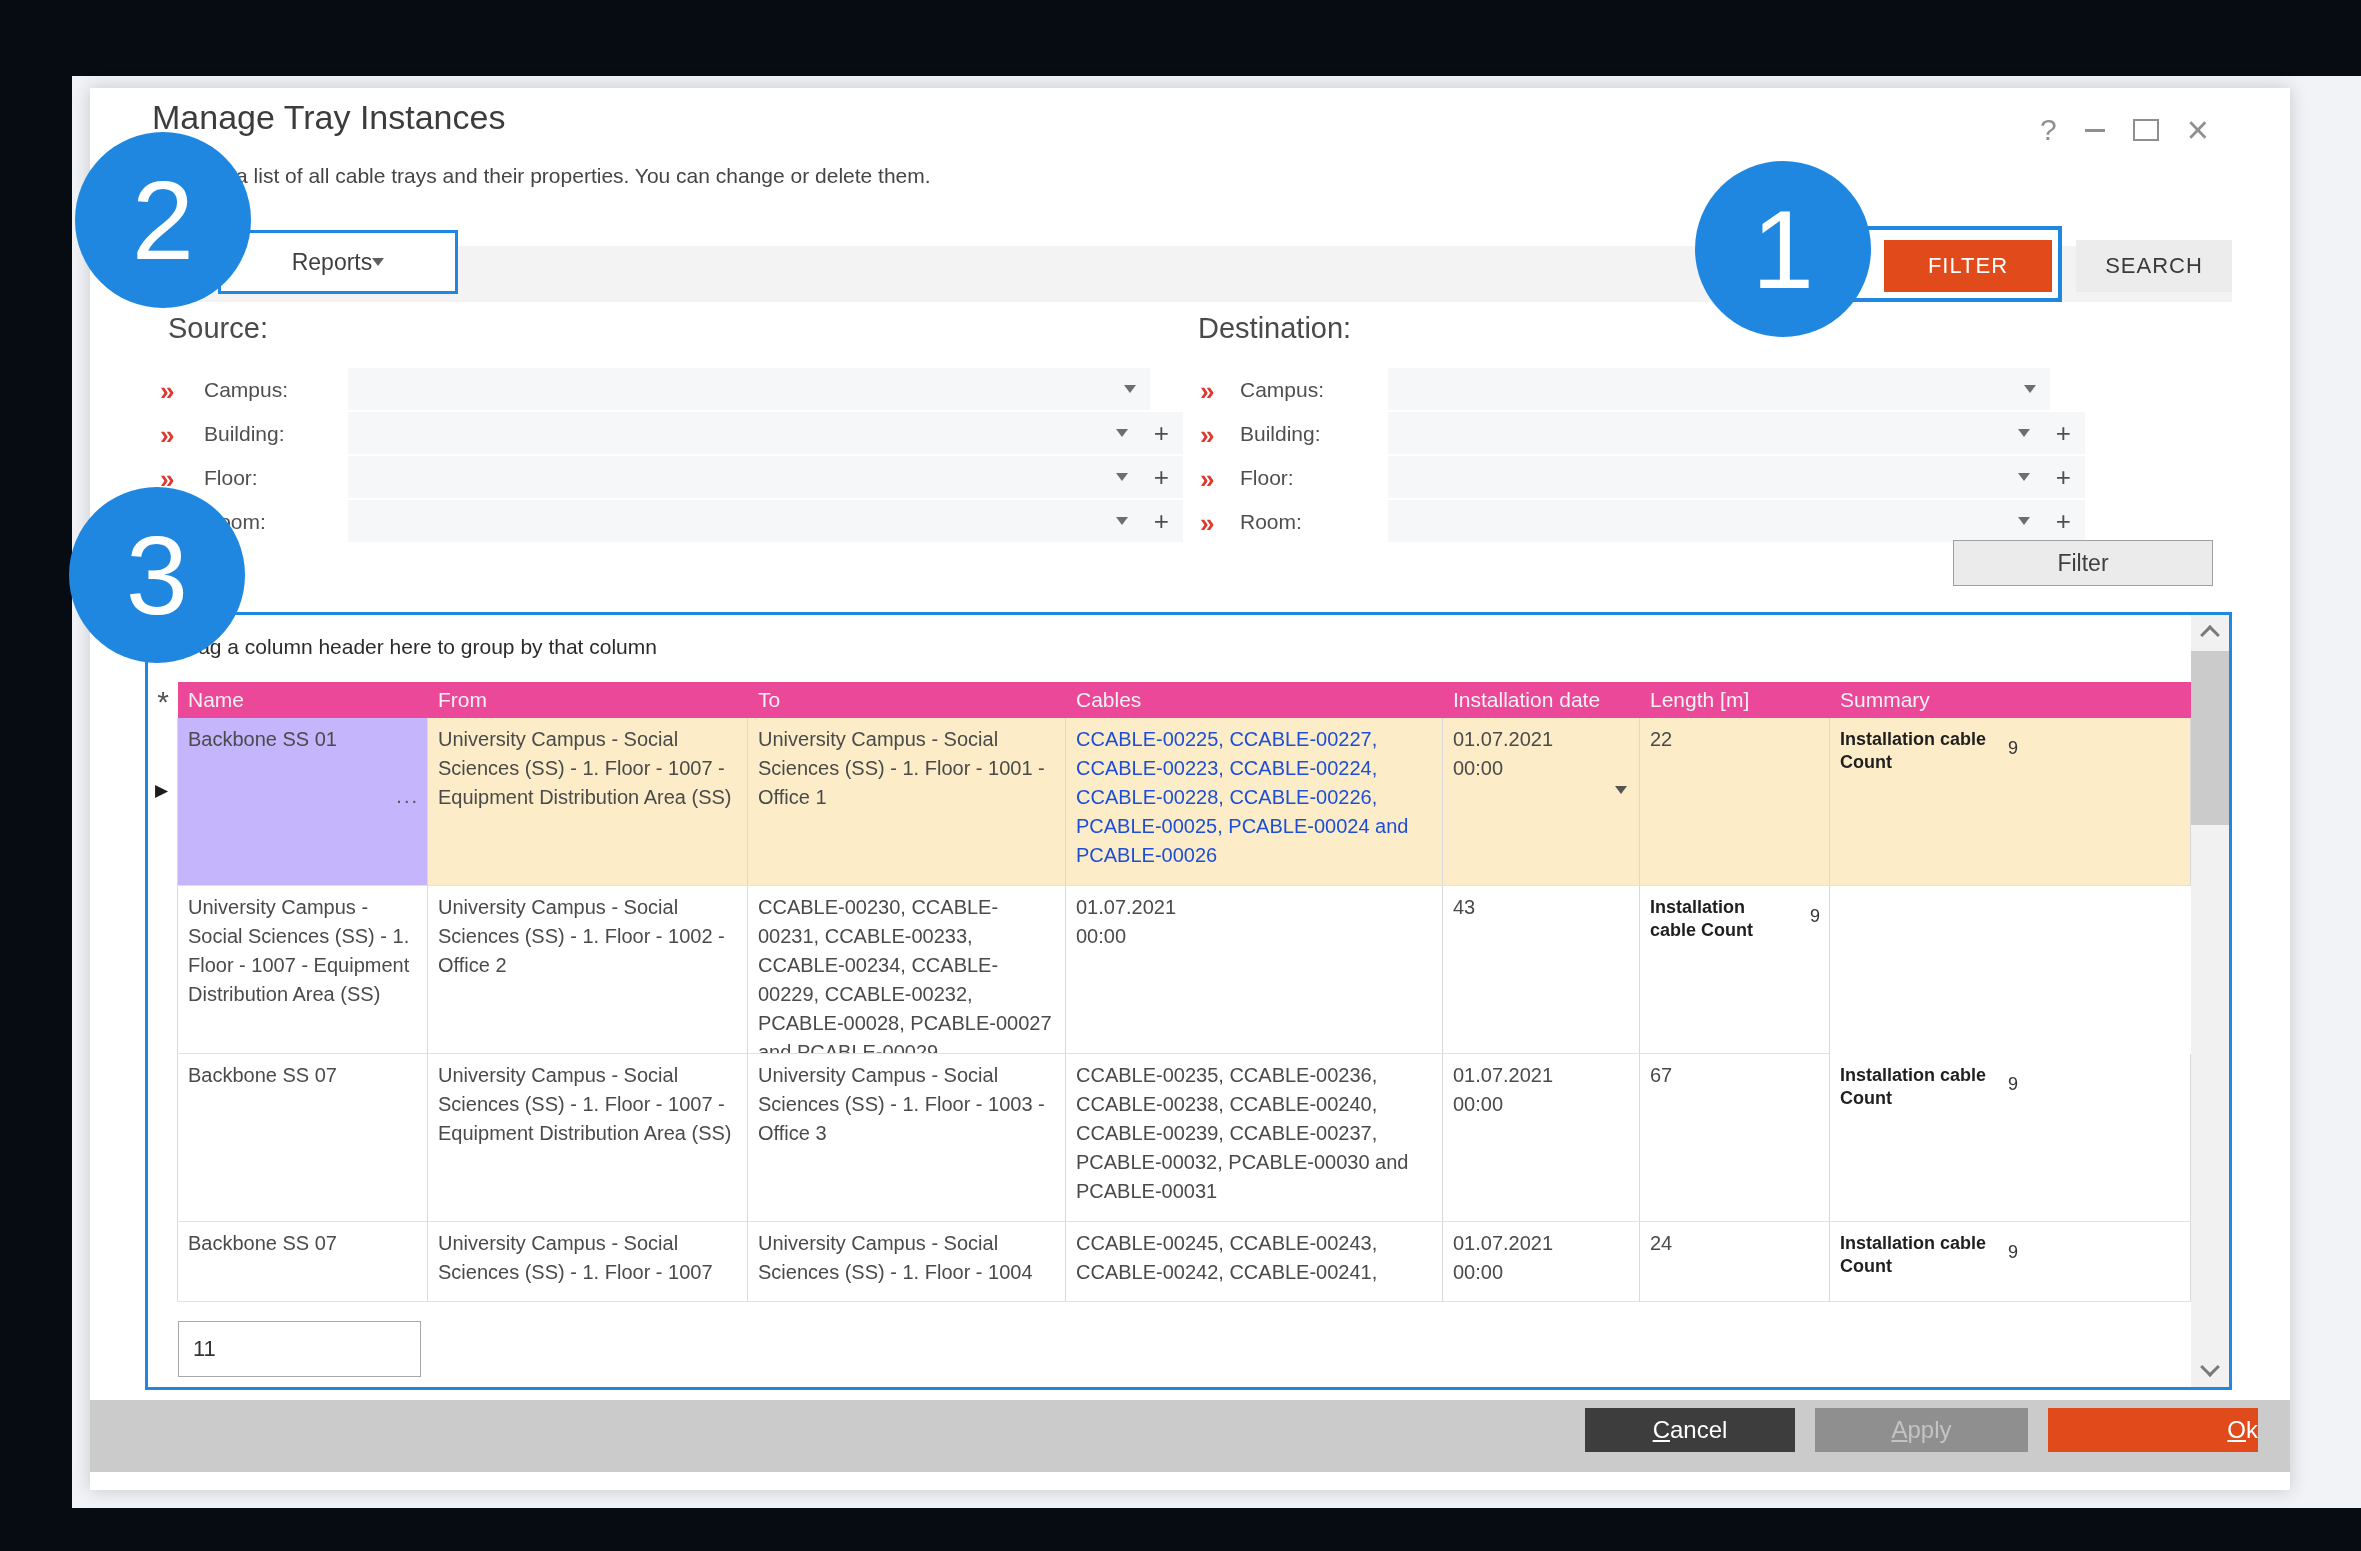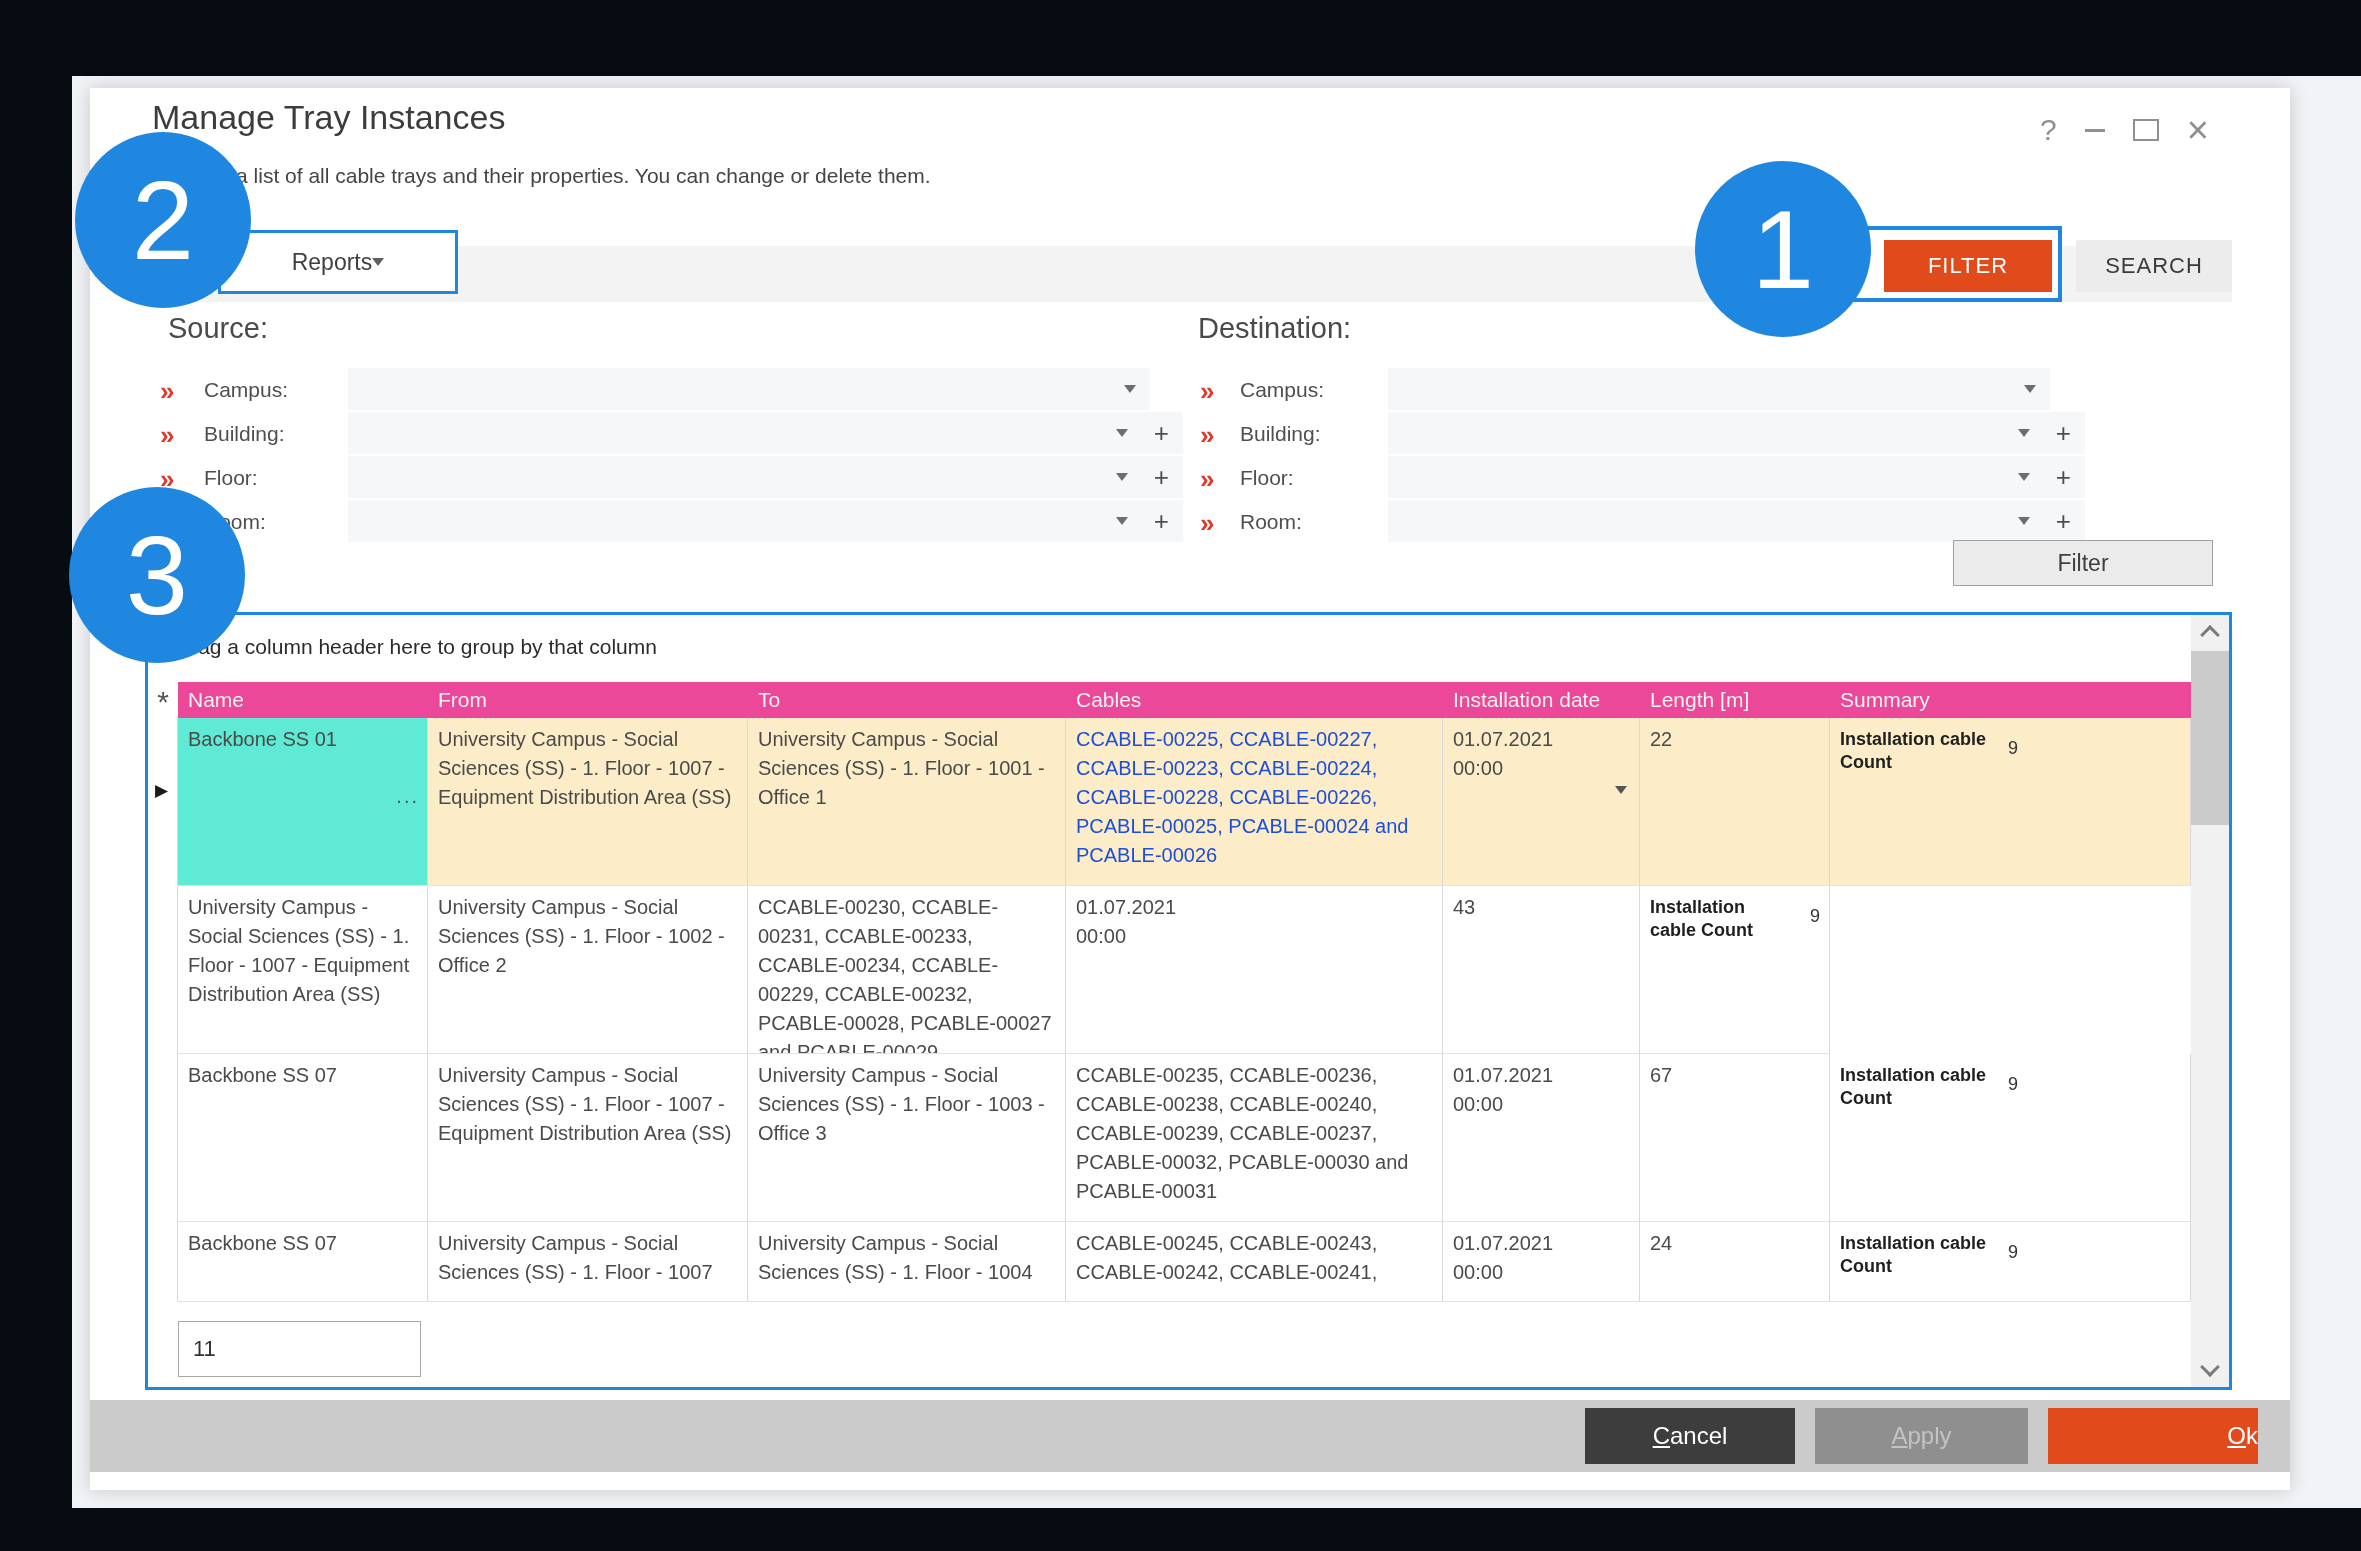--- a/index.html
+++ b/index.html
@@ -61,21 +61,21 @@
   .gutter-head{background:#fff;color:#555;font-size:30px;line-height:40px;text-align:center;padding:0;}
   .grow{overflow:hidden;}
   .gr-tall{height:168px;}
   .gr-cut{height:80px;}
   .cell{padding:7px 9px 0 10px;font-size:20px;line-height:29px;color:#4a4a4a;
     border-right:1px solid #d9d9d9;border-bottom:1px solid #e2e2e2;overflow:hidden;box-sizing:border-box;}
   .gutter-cell{background:#fff;position:relative;padding:0;border-right:1px solid #d9d9d9;border-bottom:1px solid #fff;}
   .row-marker{position:absolute;left:7px;top:62px;font-size:17px;color:#1c1c1c;}
   .sel .cell{background:#fcedc8;}
   .sel .gutter-cell{background:#fff;}
-  .sel .name-cell{background:#5eead4;}
+  .sel .name-cell{background:#c4b5fd;}
   .sel .cables-cell{color:#1d4ed8;}
   .name-cell{position:relative;}
   .ellipsis-btn{position:absolute;right:8px;top:64px;font-size:20px;color:#555;letter-spacing:2px;}
   .date-cell{position:relative;}
   .date-text{width:112px;}
   .date-caret{position:absolute;right:12px;top:68px;width:0;height:0;
     border-left:6px solid transparent;border-right:6px solid transparent;border-top:8px solid #555;}
   .summary-cell{display:flex;padding-top:10px;}
   .sum-label{font-size:18px;font-weight:bold;color:#1f1f1f;line-height:23px;width:152px;}
   .sum-value{font-size:18px;color:#333;margin-left:16px;margin-top:6px;}
@@ -84,21 +84,21 @@
   .vscroll{position:absolute;right:0;top:0;width:38px;height:772px;background:#f1f1f1;}
   .vs-btn{position:absolute;left:0;width:38px;height:34px;display:flex;align-items:center;justify-content:center;}
   .vs-up{top:0;}
   .vs-down{bottom:0;}
   .vs-chev{width:11px;height:11px;border-top:3px solid #7a7a7a;border-right:3px solid #7a7a7a;}
   .vs-up .vs-chev{transform:rotate(-45deg);margin-top:6px;}
   .vs-down .vs-chev{transform:rotate(135deg);margin-bottom:6px;}
   .vs-thumb{position:absolute;left:0;top:36px;width:38px;height:174px;background:#cbcbcb;}
 
   .footer-strip{left:90px;top:1400px;width:2200px;height:72px;background:#cbcbcb;}
-  .footer-btn{top:1408px;height:56px;display:flex;align-items:center;justify-content:center;font-size:24px;}
+  .footer-btn{top:1408px;height:44px;display:flex;align-items:center;justify-content:center;font-size:24px;}
   .btn-cancel{left:1585px;width:210px;background:#3d3d3d;color:#fff;}
   .btn-apply{left:1815px;width:213px;background:#8f8f8f;color:#c3c3c3;}
   .btn-ok{left:2048px;width:210px;background:#e14a1b;color:#fff;justify-content:flex-end;}
   .footer-btn span::first-letter{text-decoration:underline;}
 
   .badge{width:176px;height:176px;border-radius:50%;background:#1f87e0;color:#fff;
     display:flex;align-items:center;justify-content:center;font-size:112px;font-weight:300;z-index:50;}
   .badge1{left:1695px;top:161px;}
   .badge2{left:75px;top:132px;}
   .badge3{left:69px;top:487px;}

